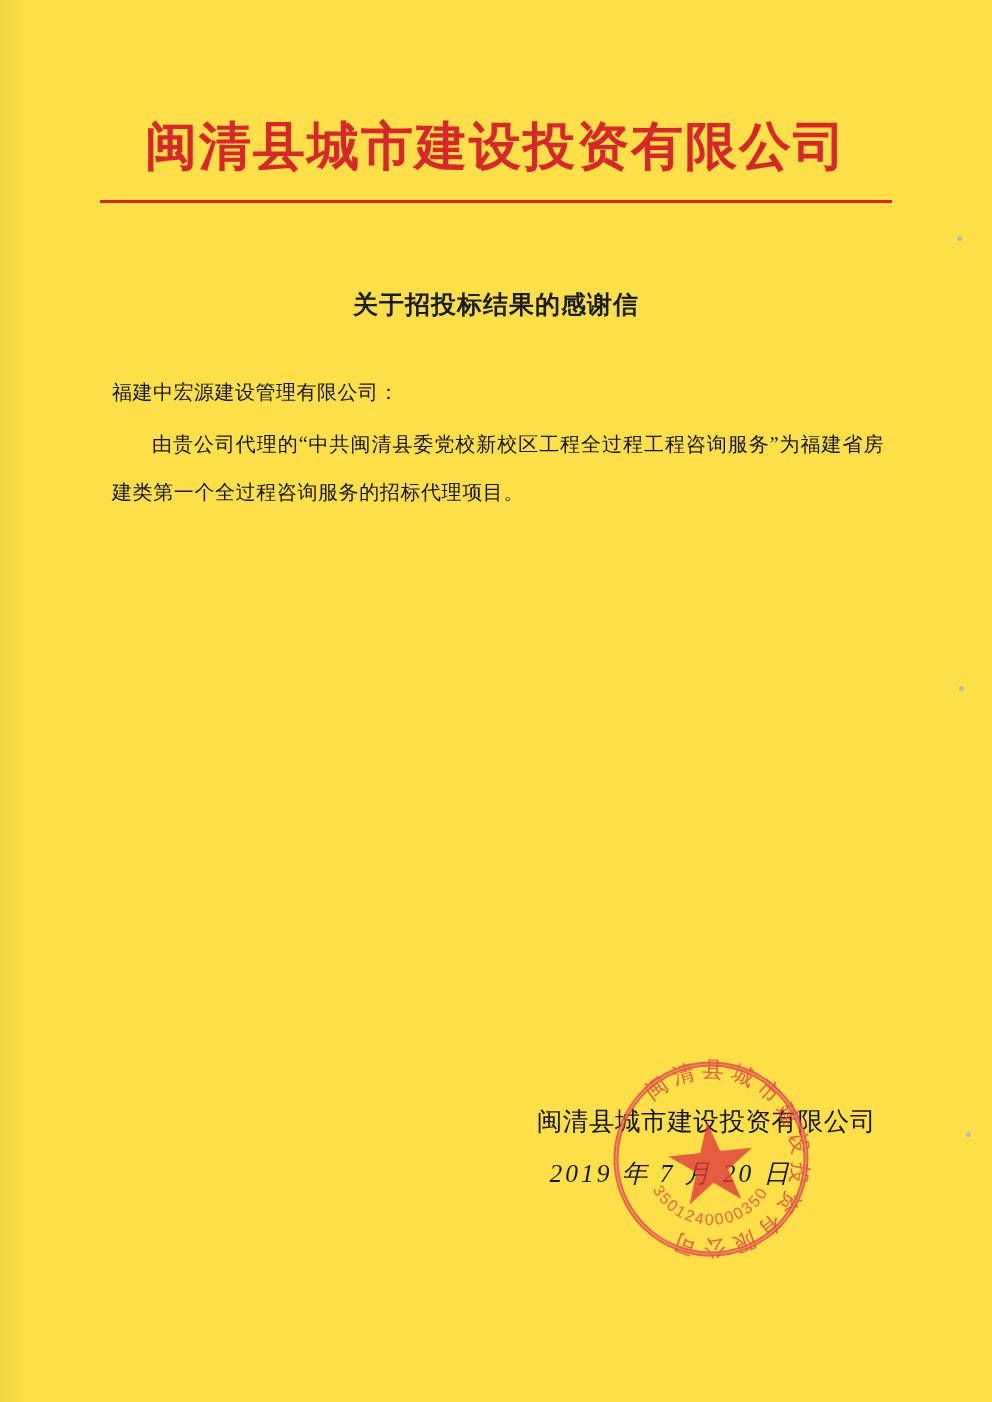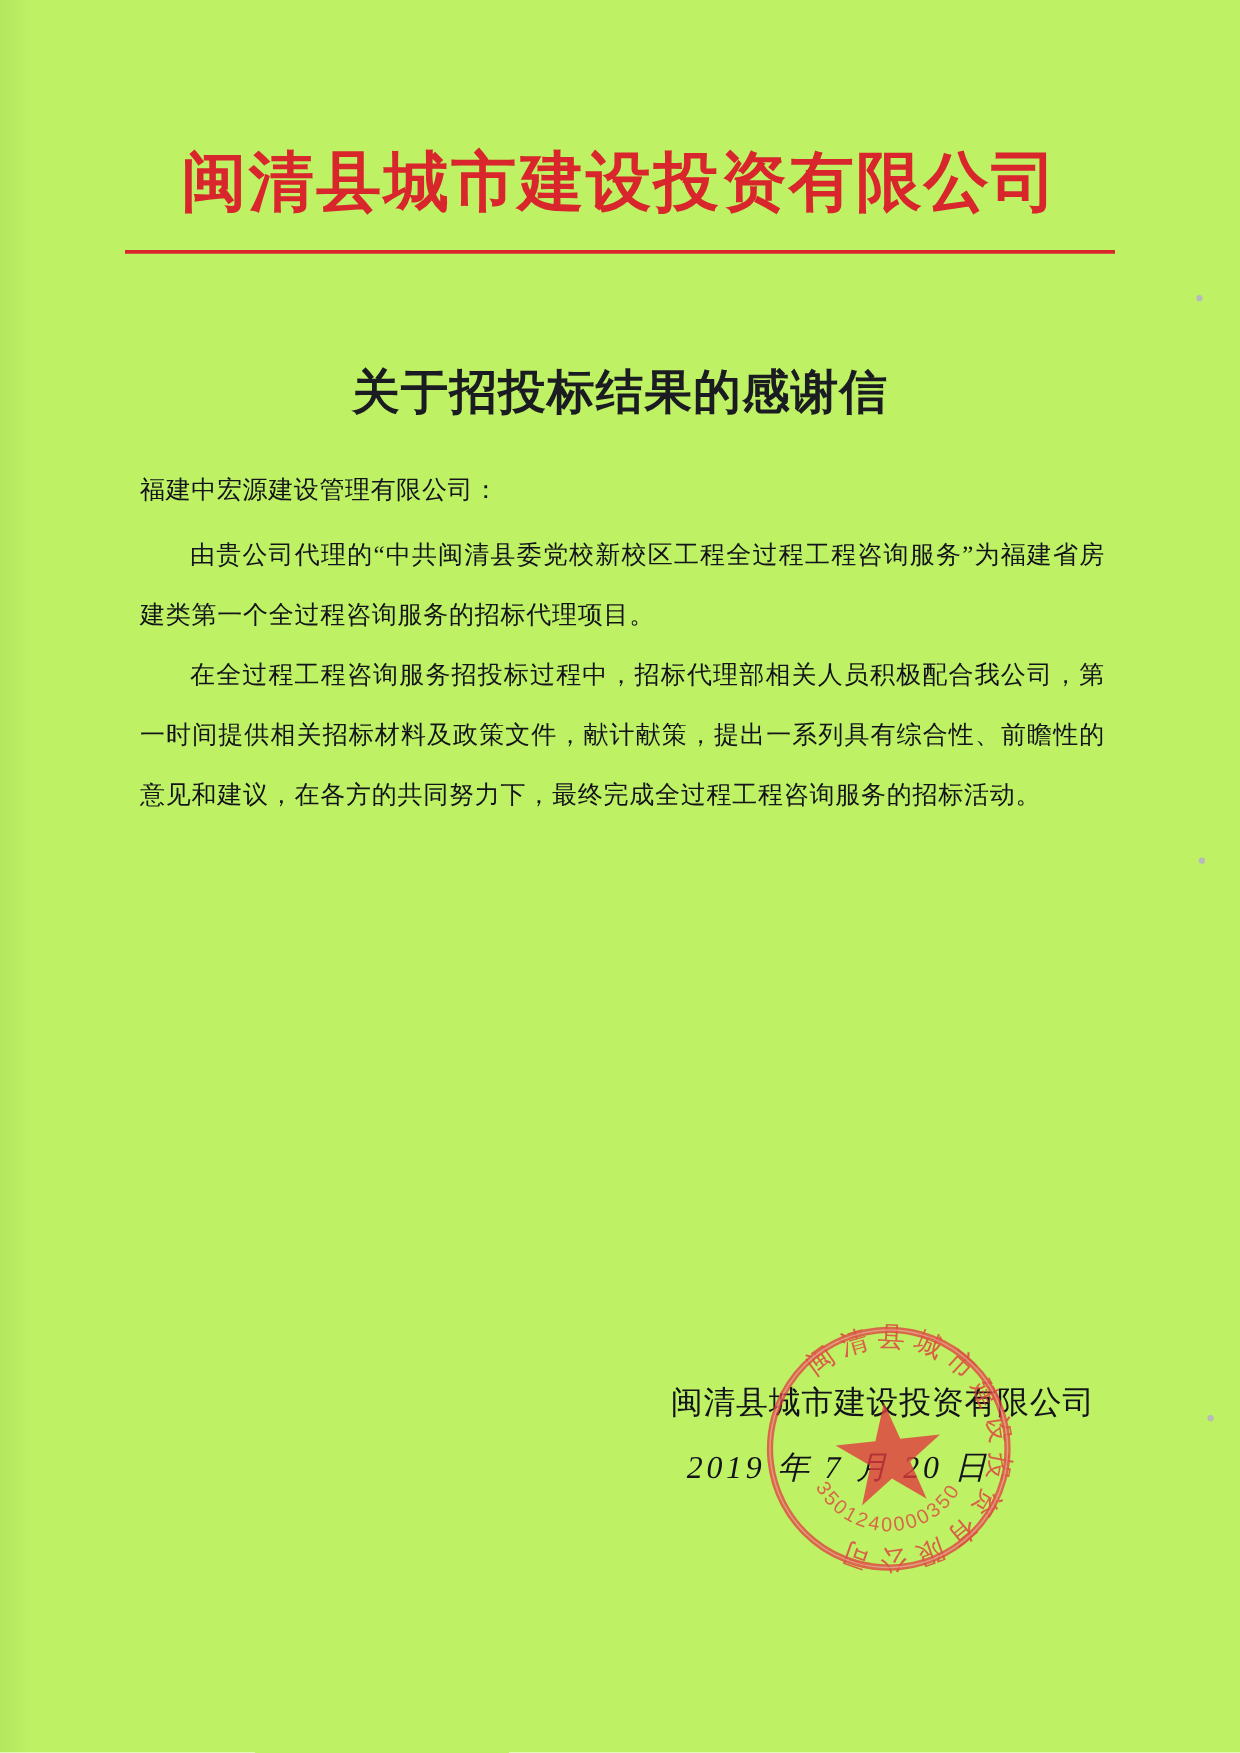--- a/index.html
+++ b/index.html
@@ -12,21 +12,21 @@
     height: 1402px;
     position: relative;
     font-family: "Liberation Serif", "DejaVu Serif", serif;
     overflow: hidden;
   }
 
   
   .page {
     position: absolute;
     inset: 0;
-    background: #bef264;
+    background: #fde047;
   }
 
   .letterhead {
     position: absolute;
     top: 118px;
     left: 0;
     width: 992px;
     text-align: center;
   }
   .letterhead-title {
@@ -46,21 +46,21 @@
     height: 3px;
     background: #d8262c;
   }
 
   .doc-title {
     position: absolute;
     top: 288px;
     left: 0;
     width: 992px;
     text-align: center;
-    font-size: 38px;
+    font-size: 25px;
     font-weight: bold;
     color: #1b1b22;
     letter-spacing: 1px;
     font-family: "Liberation Sans", "DejaVu Sans", sans-serif;
   }
 
   .body-block {
     position: absolute;
     top: 368px;
     left: 112px;
@@ -136,21 +136,20 @@
   <div class="letterhead">
     <div class="letterhead-title">闽清县城市建设投资有限公司</div>
   </div>
   <div class="letterhead-rule"></div>
 
   <div class="doc-title">关于招投标结果的感谢信</div>
 
   <div class="body-block">
     <p class="salutation">福建中宏源建设管理有限公司：</p>
     <p class="para">由贵公司代理的“中共闽清县委党校新校区工程全过程工程咨询服务”为福建省房建类第一个全过程咨询服务的招标代理项目。</p>
-    <p class="para">在全过程工程咨询服务招投标过程中，招标代理部相关人员积极配合我公司，第一时间提供相关招标材料及政策文件，献计献策，提出一系列具有综合性、前瞻性的意见和建议，在各方的共同努力下，最终完成全过程工程咨询服务的招标活动。</p>
   </div>
 
   <div class="signature">
     <div class="sign-name">闽清县城市建设投资有限公司</div>
     <div class="sign-date">2019 年 7 月 20 日</div>
   </div>
 
   <div class="stamp">
     <svg width="222" height="222" viewBox="0 0 222 222" xmlns="http://www.w3.org/2000/svg">
       <defs>

